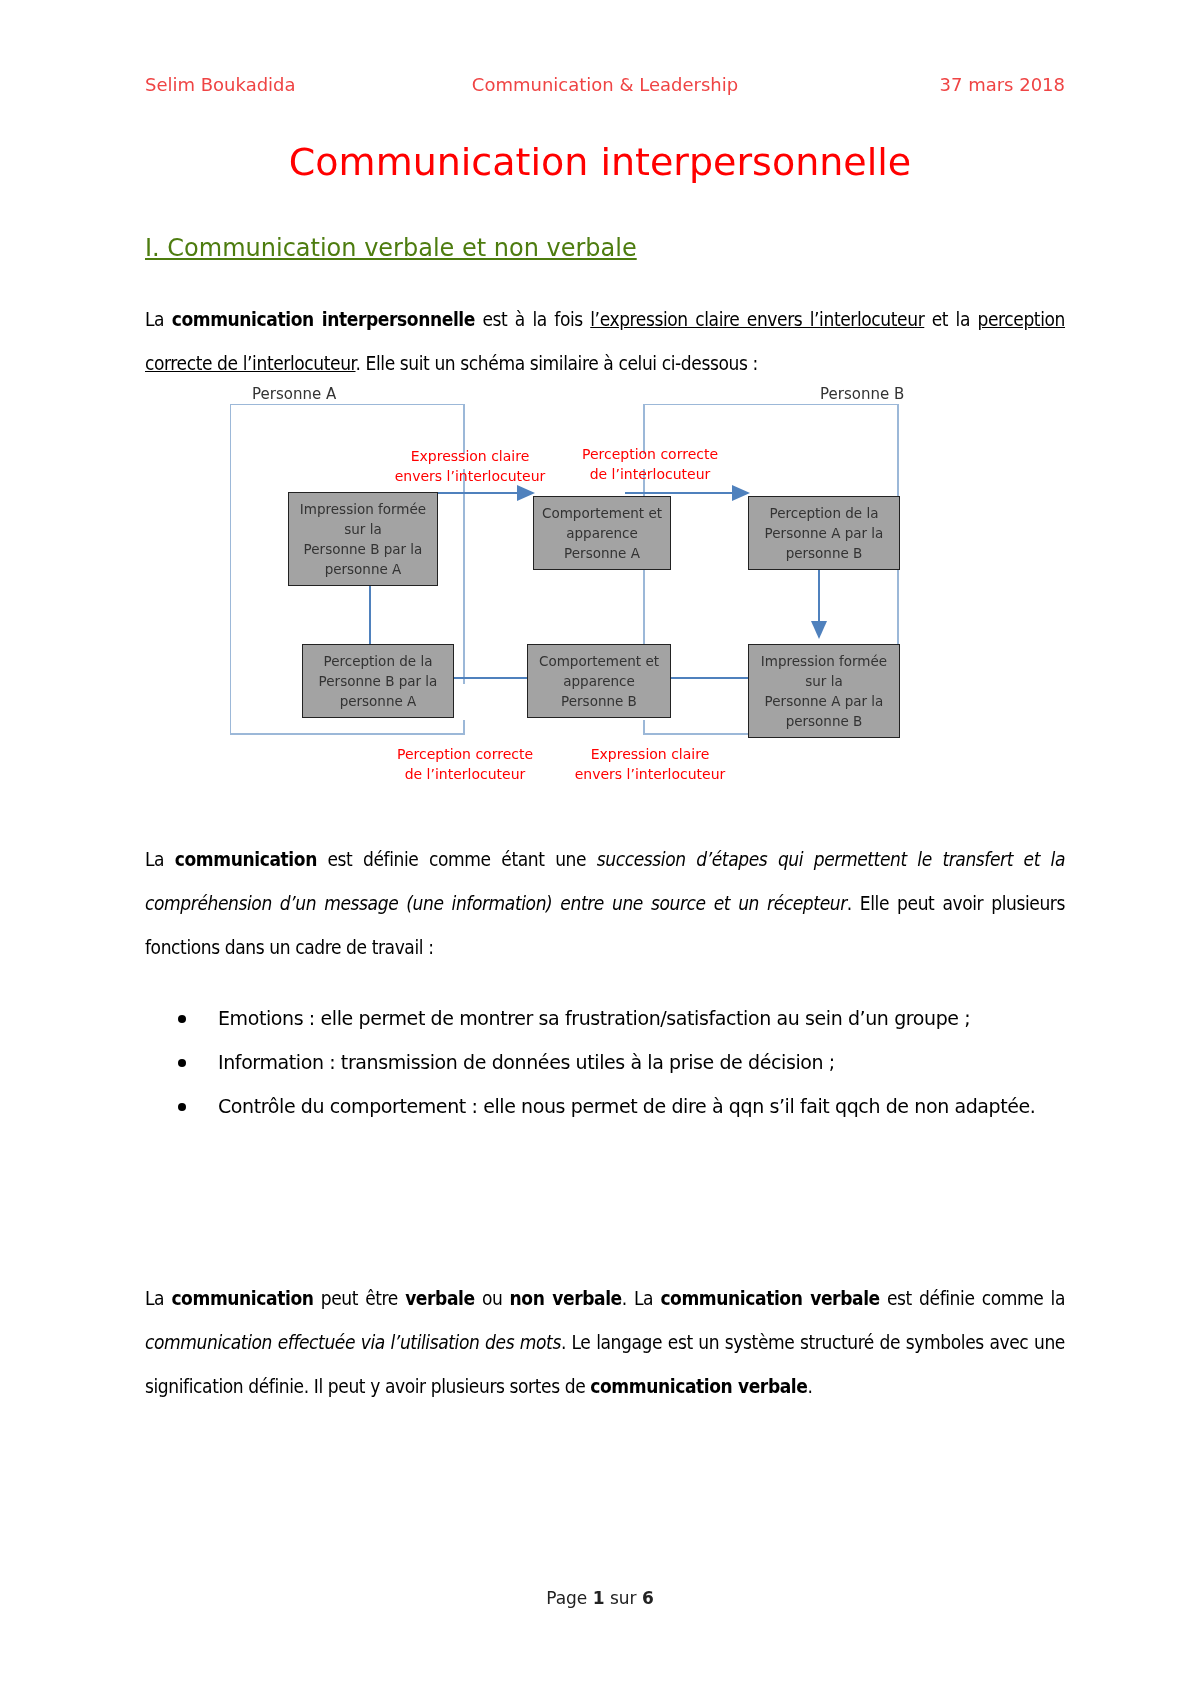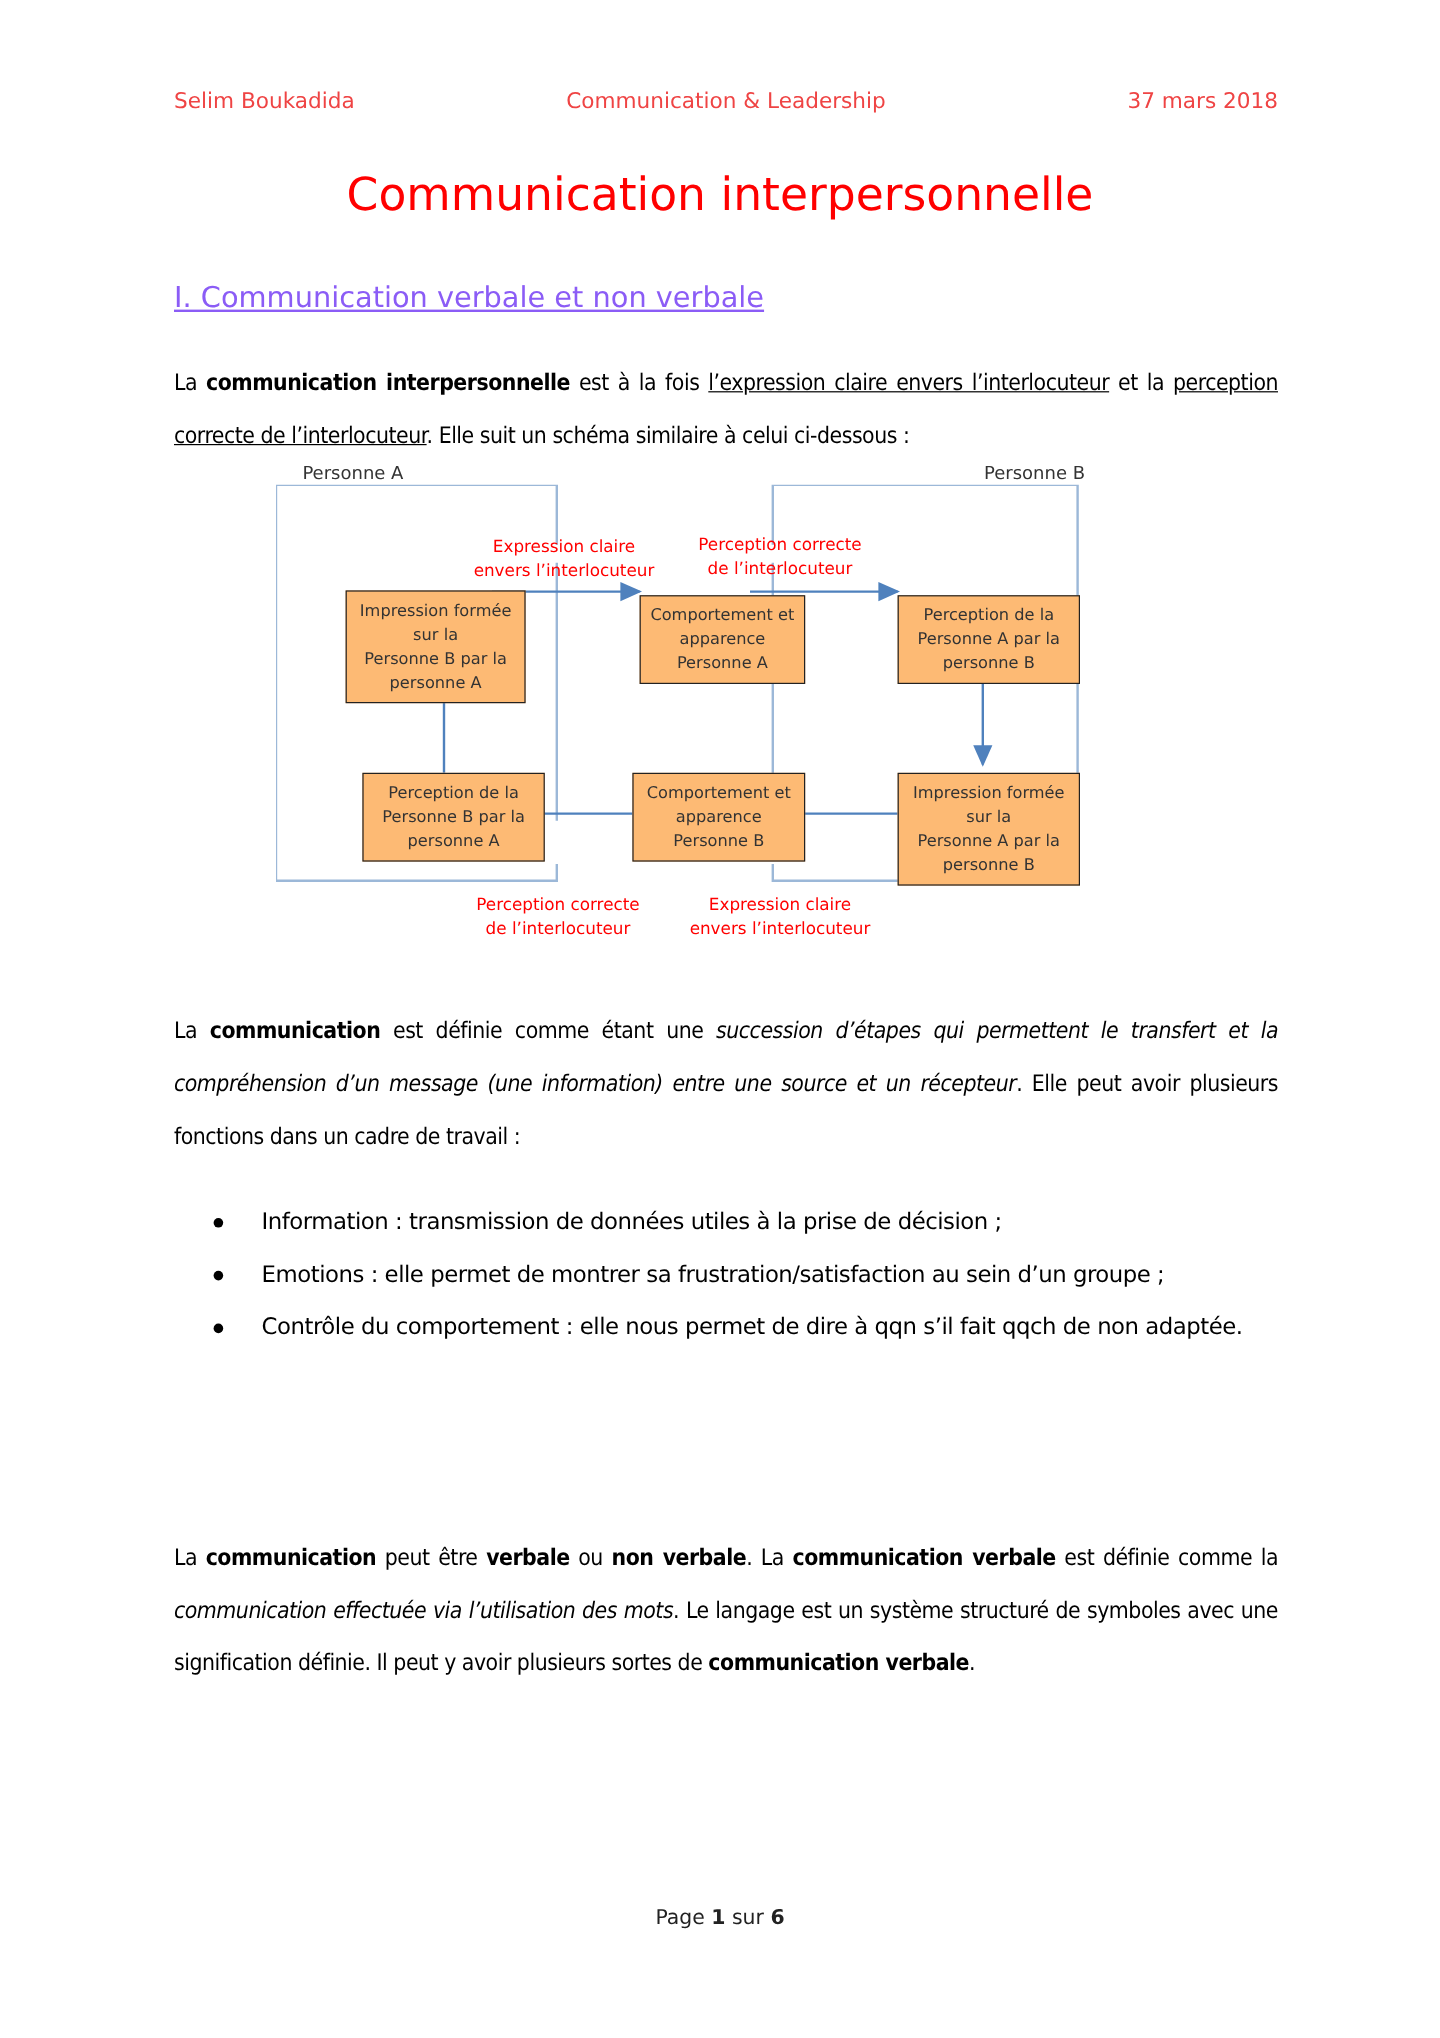--- a/index.html
+++ b/index.html
@@ -7,38 +7,38 @@
          font-family:"Liberation Sans", sans-serif; color:#000; }
   .header { position:absolute; top:74px; left:145px; width:920px; height:24px; font-size:18px;
             font-family:"DejaVu Sans", sans-serif; color:#ef4444; }
   .header span { position:absolute; top:0; }
   .h-left { left:0; }
   .h-center { left:0; right:0; text-align:center; }
   .h-right { right:0; }
   .title { position:absolute; top:140px; left:0; width:1200px; text-align:center;
            color:#ff0000; font-family:"DejaVu Sans", sans-serif; font-size:38px; }
   .section-h { position:absolute; top:234px; left:145px; font-family:"DejaVu Sans", sans-serif;
-               font-size:24px; color:#8b5cf6; text-decoration:underline; }
+               font-size:24px; color:#4d7c0f; text-decoration:underline; }
   .para { position:absolute; left:145px; width:920px; font-family:"DejaVu Sans Condensed","DejaVu Sans", sans-serif;
           font-size:19px; line-height:44px; text-align:justify; letter-spacing:-0.4px; }
   .para b { font-weight:bold; }
   .para i { font-style:italic; }
   .para u { text-decoration:underline; }
   .p1 { top:297px; }
   .p2 { top:837px; }
   .p3 { top:1276px; }
   ul.bullets { position:absolute; top:996px; left:145px; width:920px; margin:0; padding:0; list-style:none;
                font-family:"DejaVu Sans", sans-serif; font-size:19px; line-height:44px; letter-spacing:-0.4px; }
   ul.bullets li { position:relative; padding-left:73px; text-align:justify; }
   ul.bullets li .dot { position:absolute; left:33px; top:19px; width:8px; height:8px; background:#000; border-radius:50%; }
   .diagram { position:absolute; left:230px; top:404px; width:760px; height:400px; }
   .diagram svg { position:absolute; left:0; top:0; }
   .dlabel { position:absolute; font-family:"DejaVu Sans", sans-serif; font-size:15px; color:#333; }
   .dred { position:absolute; font-family:"DejaVu Sans", sans-serif; font-size:14px; color:#ff0000; text-align:center; line-height:20px; }
-  .box { position:absolute; border:1.5px solid #222; background:#fdba74; display:flex; align-items:center; justify-content:center;
+  .box { position:absolute; border:1.5px solid #222; background:#a3a3a3; display:flex; align-items:center; justify-content:center;
          text-align:center; font-family:"DejaVu Sans", sans-serif; font-size:13.5px; color:#333; line-height:20px; white-space:pre-line; }
   .footer { position:absolute; top:1588px; left:0; width:1200px; text-align:center; font-family:"DejaVu Sans", sans-serif; font-size:17px; color:#222; }
 </style>
 </head>
 <body>
 
 <div class="header">
   <span class="h-left">Selim Boukadida</span>
   <span class="h-center">Communication &amp; Leadership</span>
   <span class="h-right">37 mars 2018</span>
@@ -102,20 +102,20 @@
 Personne B</div>
   <div class="box" style="left:518px;top:240px;width:150px;height:92px;">Impression formée
 sur  la
 Personne A par la
 personne B</div>
 </div>
 
 <div class="para p2"><span>La </span><b>communication</b><span> est définie comme étant une </span><i>succession d’étapes qui permettent le transfert et la compréhension d’un message (une information) entre une source et un récepteur</i><span>. Elle peut avoir plusieurs fonctions dans un cadre de travail :</span></div>
 
 <ul class="bullets">
+  <li><span class="dot"></span><span>Emotions : elle permet de montrer sa frustration/satisfaction au sein d’un groupe ;</span></li>
   <li><span class="dot"></span><span>Information : transmission de données utiles à la prise de décision ;</span></li>
-  <li><span class="dot"></span><span>Emotions : elle permet de montrer sa frustration/satisfaction au sein d’un groupe ;</span></li>
   <li><span class="dot"></span><span>Contrôle du comportement : elle nous permet de dire à qqn s’il fait qqch de non adaptée.</span></li>
 </ul>
 
 <div class="para p3"><span>La </span><b>communication</b><span> peut être </span><b>verbale</b><span> ou </span><b>non verbale</b><span>. La </span><b>communication verbale</b><span> est définie comme la </span><i>communication effectuée via l’utilisation des mots</i><span>. Le langage est un système structuré de symboles avec une signification définie. Il peut y avoir plusieurs sortes de </span><b>communication verbale</b><span>.</span></div>
 
 <div class="footer"><span>Page </span><b>1</b><span> sur </span><b>6</b></div>
 
 </body></html>

